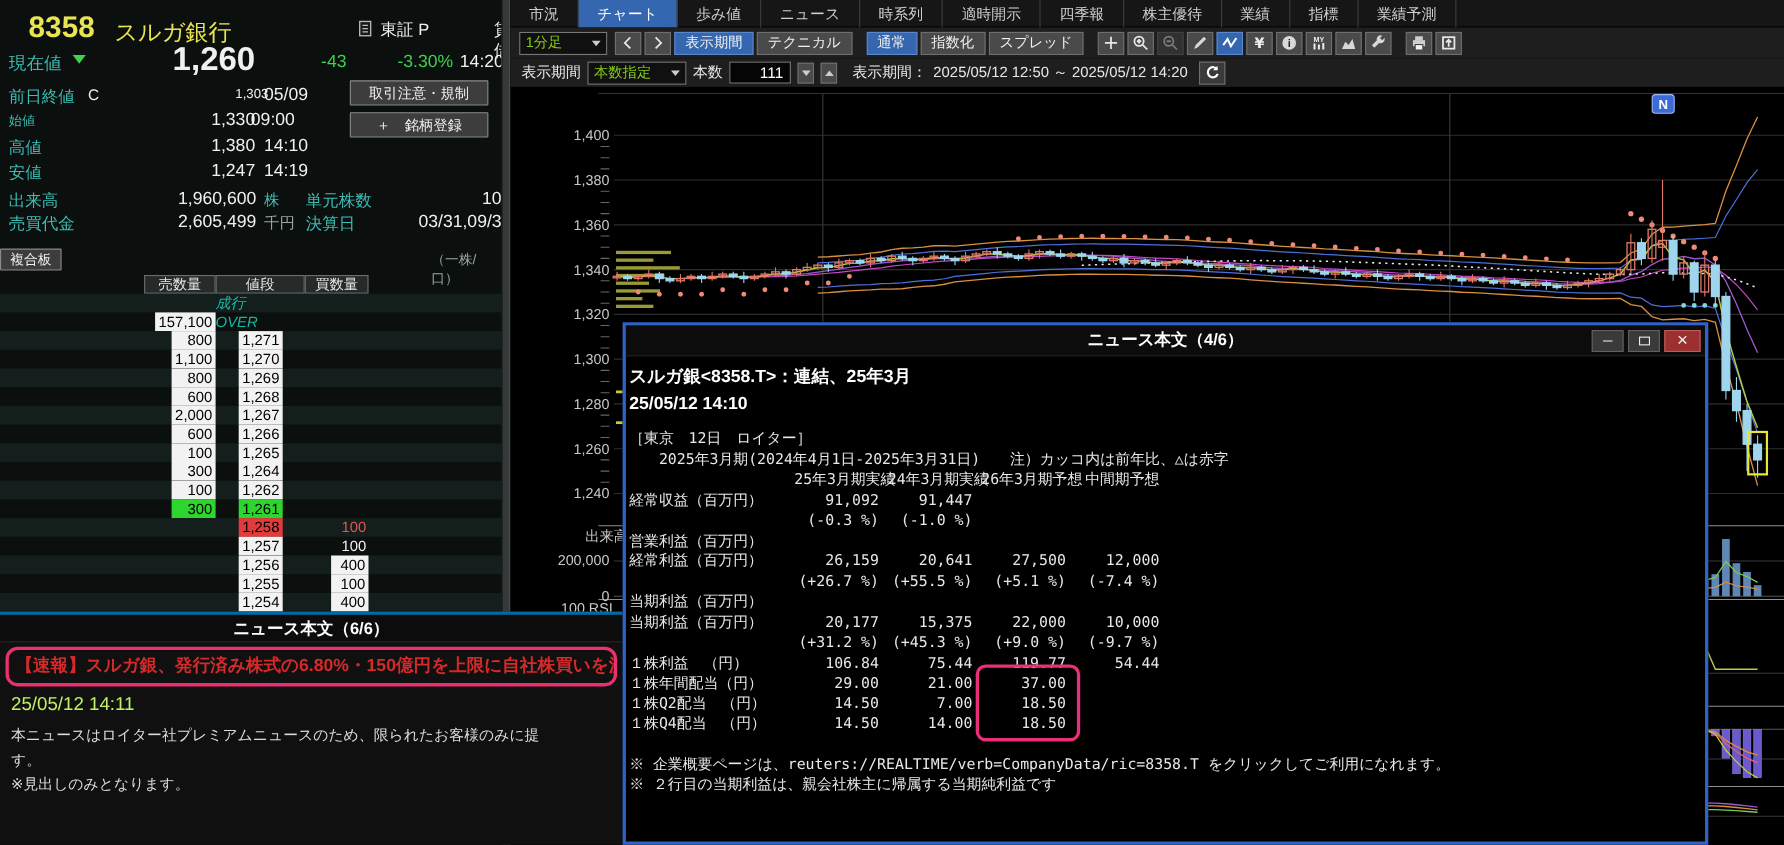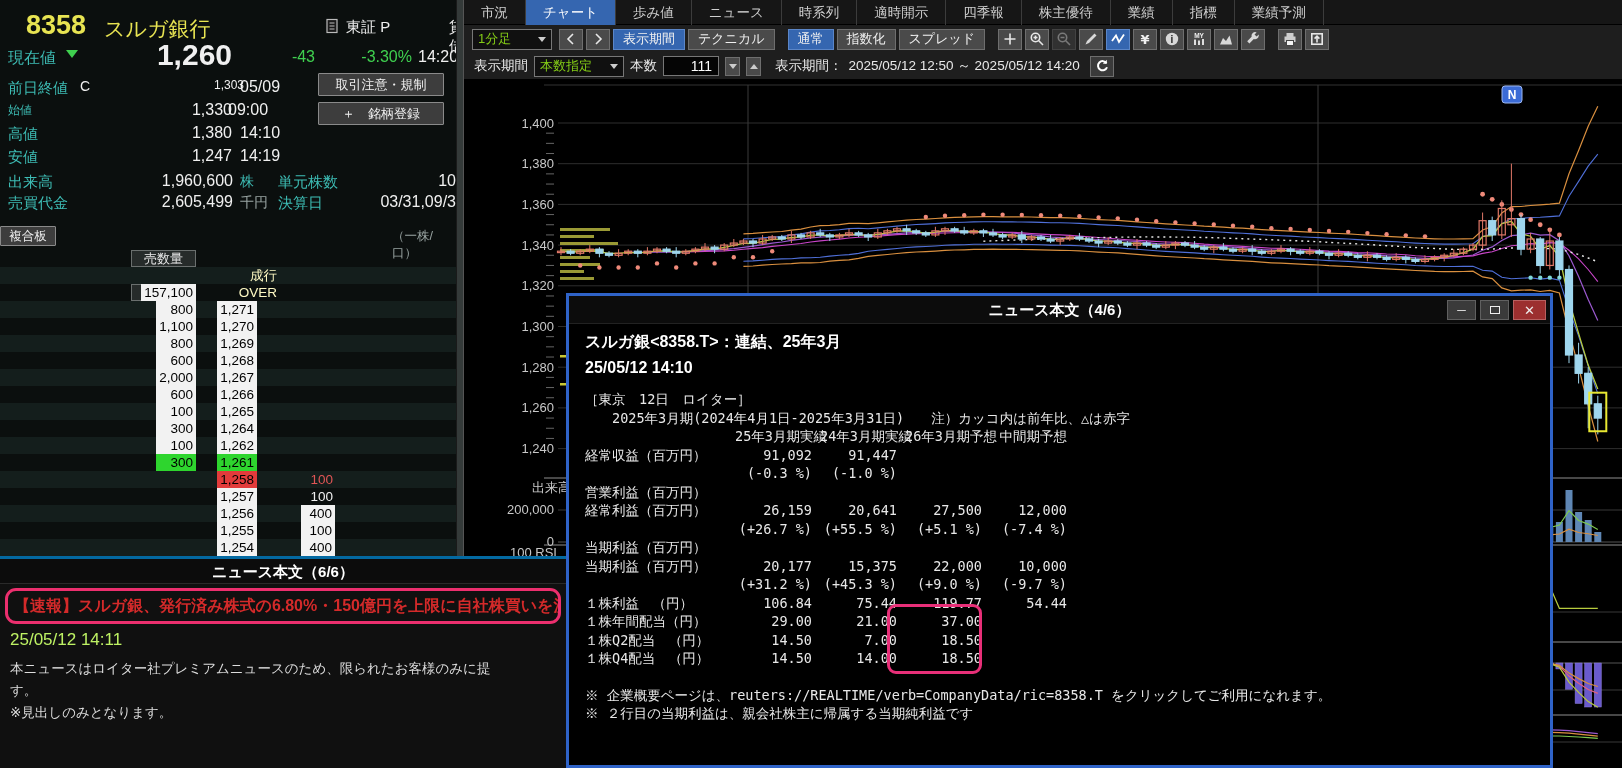--- a/index.html
+++ b/index.html
@@ -16,34 +16,34 @@
   .yel  { color:#e8e452; }
   .wht  { color:#f0f0f0; }
   .gry  { color:#9aa5a3; }
   .num  { text-align:right; }
   .btn-dark { background:#3d3d3d; border:1px solid #8a8a8a; color:#f0f0f0; font-size:13px;
     display:flex; align-items:center; justify-content:center; cursor:pointer; border-radius:1px; }
   .tri-down { width:0; height:0; border-left:6px solid transparent; border-right:6px solid transparent; border-top:8px solid #3fd04f; display:inline-block; }
 
   
   #orderbook { position:absolute; left:0; top:250px; width:456px; }
-  .ob-head { position:absolute; top:0; height:17px; display:flex;flex-direction:column; }
+  .ob-head { position:absolute; top:0; height:17px; display:flex; }
   .ob-hcell { background:#262b2a; border:1px solid #6a6f6e; color:#e8e8e8; font-size:13px; line-height:15px; text-align:center; }
   .ob-row { position:absolute; left:0; width:456px; height:17px; font-size:13.5px; line-height:17px; display:flex; }
   .ob-row.alt { background:#141e1c; }
   .ob-sp { width:131px; }
   .ob-sell { width:65px; text-align:right; }
   .ob-price { width:81px; text-align:right; padding-right:20px; }
   .ob-buy { width:58px; text-align:right; }
   .chip { display:inline-block; background:#f2f2f2; color:#000; padding:0 3px; min-width:40px; text-align:right; }
   .chip.green { background:#2ed52e; }
   .chip.red { background:#e23b3b; }
   .plain-red { color:#e05555; }
   .plain-wht { color:#f0f0f0; }
-  .ob-center { width:81px; text-align:right; color:#fef9c3; }
+  .ob-center { width:81px; text-align:left; color:#14b8a6;font-style:italic; }
 
   
   #chart-panel { position:absolute; left:464px; top:0; width:1158px; height:768px; background:#000; }
   #tab-row { position:absolute; left:0; top:0; width:1158px; height:25px; background:#161616; display:flex; border-bottom:1px solid #000; }
   .tab { padding:0 17px; height:25px; line-height:25px; font-size:13.5px; color:#cfcfcf; border-right:1px solid #3c3c3c; cursor:pointer; white-space:nowrap; }
   .tab.sel { background:#3566b0; color:#fff; }
   #tool-row { position:absolute; left:0; top:25px; width:1158px; height:28px; background:#1e1e1e; display:flex; align-items:center; gap:3px; padding-left:8px; }
   #period-row { position:absolute; left:0; top:53px; width:1158px; height:27px; background:#1e1e1e; display:flex; align-items:center; gap:6px; padding-left:10px; border-bottom:1px solid #000; }
   .tbtn { height:21px; padding:0 9px; background:#4a4a4a; border:1px solid #6e6e6e; color:#f0f0f0; font-size:13px;
     display:flex; align-items:center; justify-content:center; cursor:pointer; }
@@ -70,21 +70,21 @@
   
   #popup { position:absolute; left:566px; top:293px; width:987px; height:475px; background:#000;
     border:3px solid #2f63c8; z-index:10; }
   #pu-titlebar { position:relative; height:28px; background:#0c0c0c; border-bottom:1px solid #222; }
   #pu-title { text-align:center; color:#fff; font-weight:bold; font-size:15px; line-height:28px; }
   #pu-btns { position:absolute; right:4px; top:4px; display:flex; gap:4px; }
   .pu-btn { width:29px; height:20px; background:#3a3a3a; border:1px solid #606060; color:#eee;
     display:flex; align-items:center; justify-content:center; font-size:12px; cursor:pointer; }
   .pu-btn.close { width:33px; background:#9c2f2f; border-color:#b86060; font-size:13px; }
   .pu-sq { width:10px; height:8px; border:1.5px solid #eee; }
-  #pu-content { position:relative; padding:8px 12px 0 16px; height:444px; overflow:hidden; }
+  #pu-content { position:relative; padding:8px 12px 0 3px; height:444px; overflow:hidden; }
   #pu-heading { color:#fff; font-weight:bold; font-size:16px; }
   #pu-date { color:#fff; font-weight:bold; font-size:16px; margin-top:6px; }
   #pu-mono { margin-top:13px; font-family:"DejaVu Sans Mono","Liberation Mono",monospace; font-size:13.5px; line-height:18.5px; color:#e8e8e8; }
   .mono-line { white-space:pre; }
   #earn-table { margin-top:0; }
   .earn-row { display:grid; grid-template-columns:150px 85px 85px 85px 85px; }
   .earn-cell { text-align:right; padding-right:8px; white-space:pre; }
   .earn-label { text-align:left; white-space:pre; }
   #pu-footnotes { margin-top:18px; }
   #pink-box { position:absolute; border:3px solid #e82f78; border-radius:9px; pointer-events:none; }

